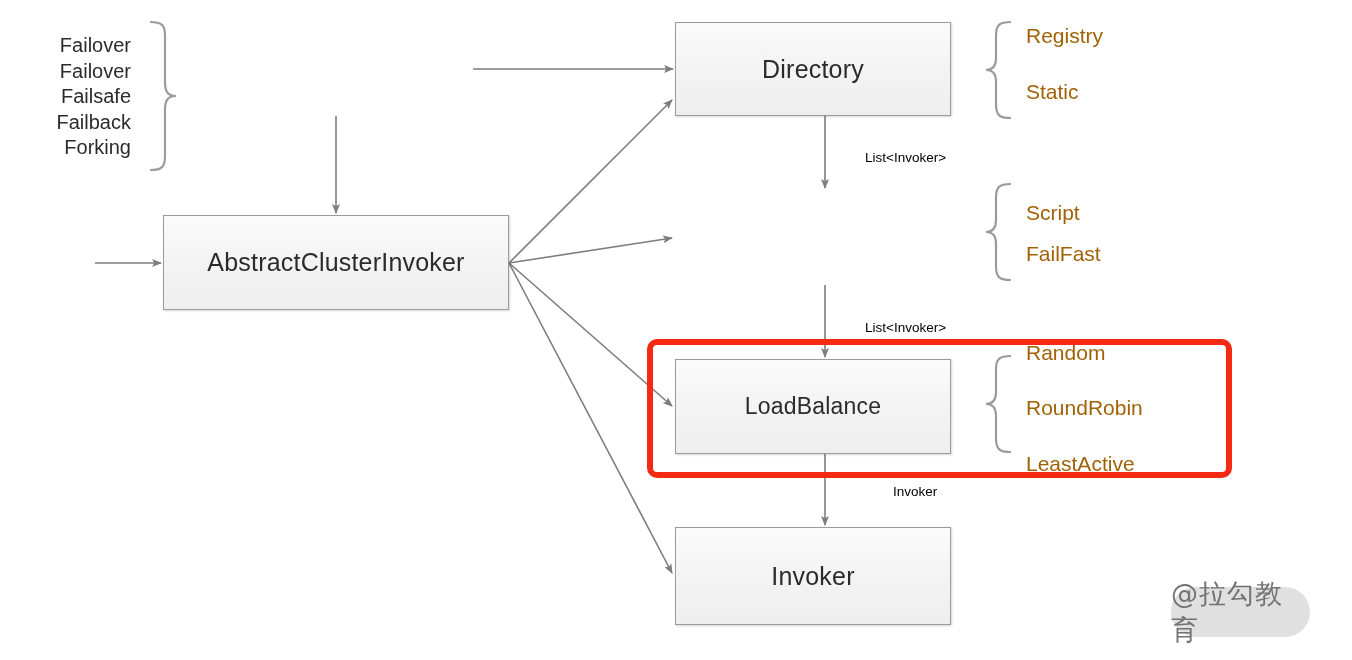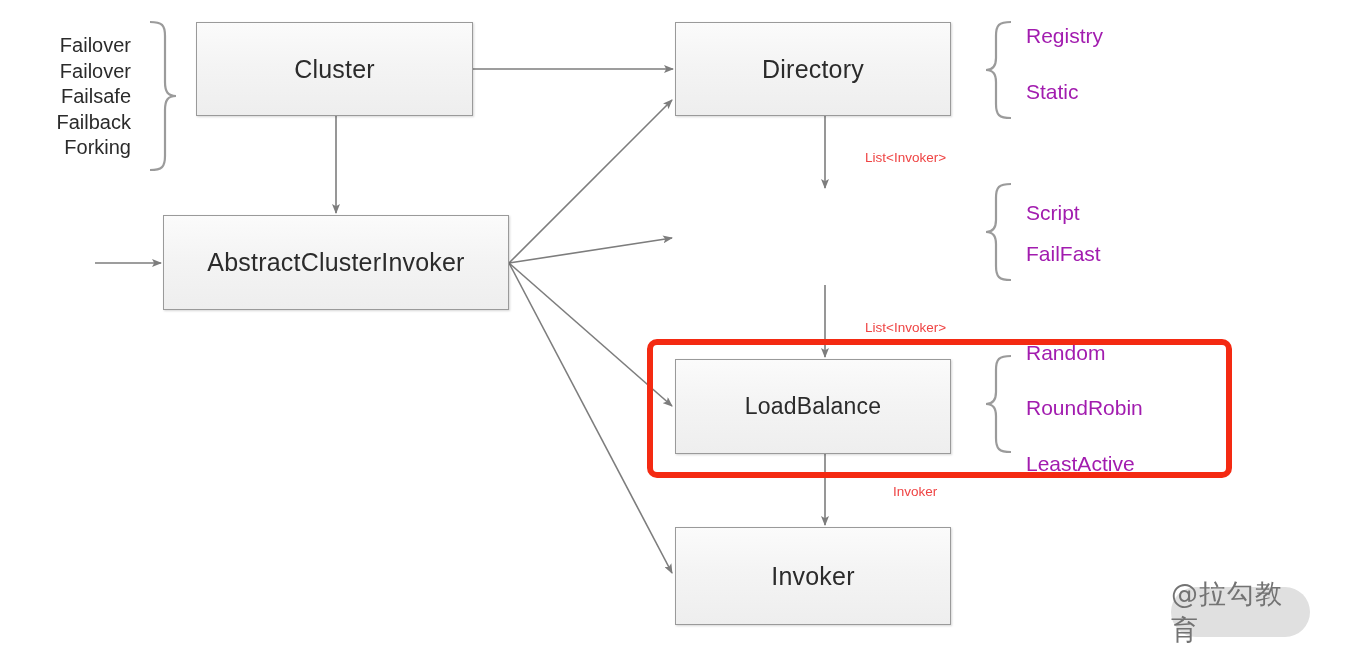--- a/index.html
+++ b/index.html
@@ -41,35 +41,35 @@
     white-space: nowrap;
   }
   .node-label.small {
     font-size: 23px;
   }
   .brace-group {
     position: absolute;
   }
   .brace-item {
     font-size: 21px;
-    color: #a21caf;
+    color: #a16207;
     white-space: nowrap;
     line-height: 1;
   }
   .left-group-labels {
     position: absolute;
     text-align: right;
     font-size: 20px;
     line-height: 25.6px;
     color: #2b2b2b;
   }
   .edge-text {
     position: absolute;
     font-size: 13.5px;
-    color: #ef4444;
+    color: #000000;
     white-space: nowrap;
   }
   .highlight-box {
     position: absolute;
     box-sizing: border-box;
     border: 6px solid #f42a12;
     border-radius: 10px;
     background: transparent;
   }
   .watermark {
@@ -123,23 +123,20 @@
     <div>Failover</div>
     <div>Failsafe</div>
     <div>Failback</div>
     <div>Forking</div>
   </div>
 
   <svg class="brace-group" style="left:147px; top:18px;" width="32" height="156" viewBox="0 0 32 156" xmlns="http://www.w3.org/2000/svg">
     <path d="M3,4 C15,4 18,7 18,18 L18,64 C18,74 21,78 29,78 C21,78 18,82 18,92 L18,138 C18,149 15,152 3,152" fill="none" stroke="#9b9b9b" stroke-width="2.2"></path>
   </svg>
 
-  <div class="node" style="left:196px; top:22px; width:277px; height:94px;">
-    <span class="node-label">Cluster</span>
-  </div>
 
   <div class="node" style="left:163px; top:215px; width:346px; height:95px;">
     <span class="node-label">AbstractClusterInvoker</span>
   </div>
 
   <div class="node" style="left:675px; top:22px; width:276px; height:94px;">
     <span class="node-label">Directory</span>
   </div>
 
   <svg class="brace-group" style="left:984px; top:18px;" width="30" height="104" viewBox="0 0 30 104" xmlns="http://www.w3.org/2000/svg">

